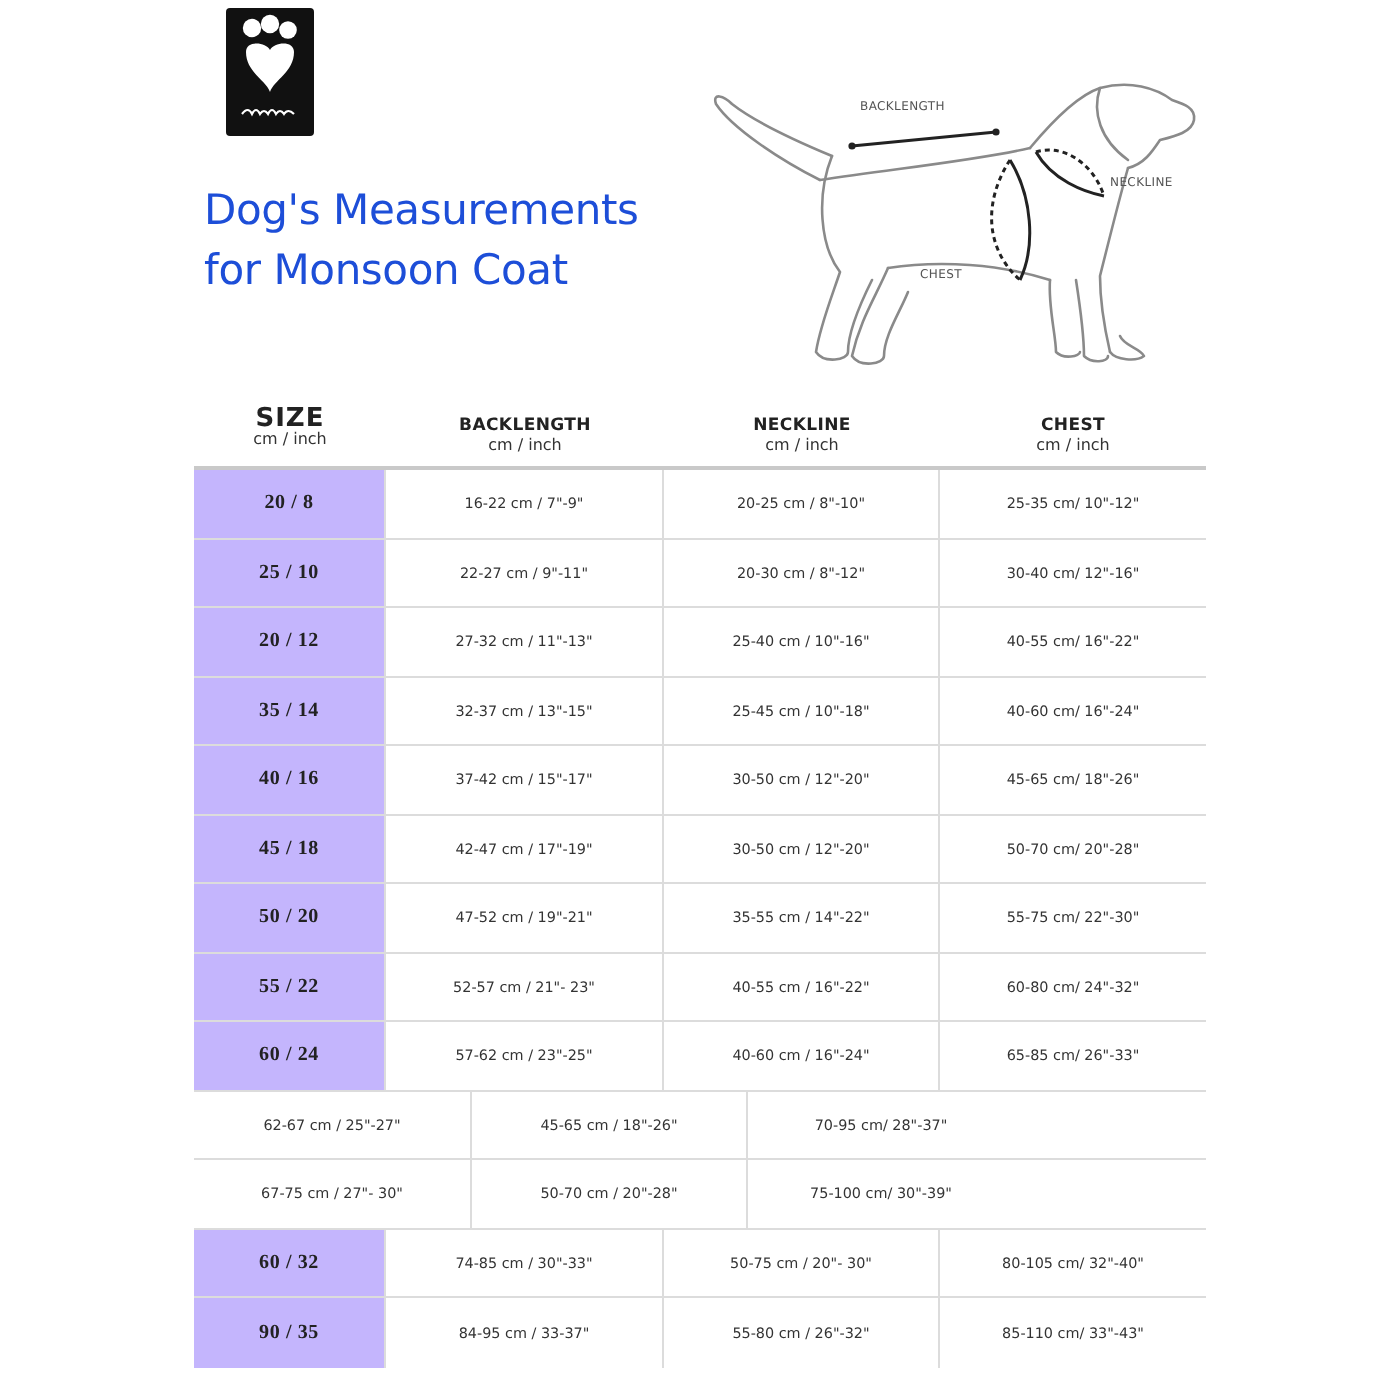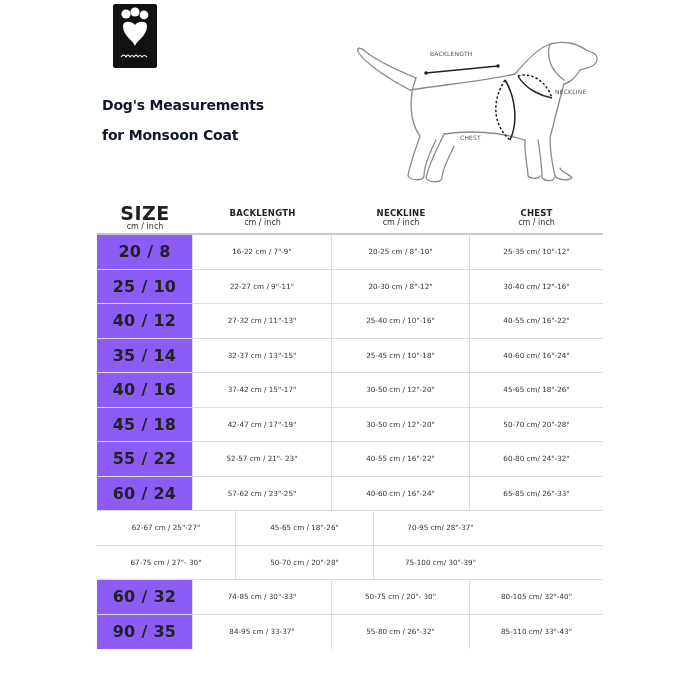--- a/index.html
+++ b/index.html
@@ -1,39 +1,39 @@
 <!DOCTYPE html>
 <html><head>
   <meta charset="utf-8">
   <style>
     html, body { margin: 0; padding: 0; background: #ffffff; }
     body { width: 700px; height: 700px; position: relative; overflow: hidden; font-family: "DejaVu Sans", sans-serif; color: #1a1a1a; }
     .logo { position: absolute; left: 113px; top: 4px; width: 44px; height: 64px; background: #111; border-radius: 2px; }
     .logo svg { display: block; }
-    .title { position: absolute; left: 102px; top: 90px; font-family: "DejaVu Sans", sans-serif; font-weight: bold; font-size: 14px; line-height: 30px; color: #0f172a; letter-spacing: -0.2px; }
+    .title { position: absolute; left: 102px; top: 90px; font-family: "DejaVu Sans", sans-serif; font-weight: normal; font-size: 21px; line-height: 30px; color: #1d4ed8; letter-spacing: -0.2px; }
     .title div { white-space: nowrap; }
     .dog { position: absolute; left: 350px; top: 28px; width: 265px; height: 165px; }
     .dog-label { position: absolute; font-size: 6px; color: #555; letter-spacing: 0.2px; }
 
     .table { position: absolute; left: 97px; top: 196px; width: 506px; }
     .thead { display: flex; height: 37px; }
     .th { text-align: center; }
     .th .h1 { font-weight: bold; font-size: 8.5px; color: #222; margin-top: 12px; letter-spacing: 0.2px; }
     .th .h2 { font-size: 8px; color: #333; margin-top: 0px; }
-    .th.size .h1 { font-size: 19px; margin-top: 6px; letter-spacing: 0.5px; }
+    .th.size .h1 { font-size: 13px; margin-top: 6px; letter-spacing: 0.5px; }
     .th.size .h2 { margin-top: -2px; }
     .c0 { width: 96px; }
     .c1 { width: 139px; }
     .c2 { width: 138px; }
     .c3 { width: 133px; }
     .tbody { border-top: 2px solid #c9c9c9; }
     .tr { display: flex; height: 34.5px; border-bottom: 1px solid #dcdcdc; box-sizing: border-box; }
     .tr:last-child { border-bottom: none; }
     .td { display: flex; align-items: center; justify-content: center; font-size: 7.2px; color: #333; box-sizing: border-box; white-space: nowrap; }
-    .td.size { background: #8b5cf6; font-weight: bold; font-size: 16px; color: #222; letter-spacing: 0.3px; }
+    .td.size { background: #c4b5fd; font-weight: bold; font-size: 10px; color: #222; letter-spacing: 0.3px; font-family: Liberation Serif, serif; }
     .td.c1, .td.c2 { border-right: 1px solid #dcdcdc; }
     .td.c0 { border-right: 1px solid #dcdcdc; }
   </style>
 </head>
 <body>
 
 <div class="logo">
   <svg width="44" height="64" viewBox="0 0 44 64">
     <circle cx="13" cy="10" r="4.6" fill="#fff"></circle>
     <circle cx="22" cy="8" r="4.6" fill="#fff"></circle>
@@ -113,21 +113,21 @@
       <div class="td c2">20-25 cm / 8"-10"</div>
       <div class="td c3">25-35 cm/ 10"-12"</div>
     </div>
     <div class="tr">
       <div class="td size c0">25 / 10</div>
       <div class="td c1">22-27 cm / 9"-11"</div>
       <div class="td c2">20-30 cm / 8"-12"</div>
       <div class="td c3">30-40 cm/ 12"-16"</div>
     </div>
     <div class="tr">
-      <div class="td size c0">40 / 12</div>
+      <div class="td size c0">20 / 12</div>
       <div class="td c1">27-32 cm / 11"-13"</div>
       <div class="td c2">25-40 cm / 10"-16"</div>
       <div class="td c3">40-55 cm/ 16"-22"</div>
     </div>
     <div class="tr">
       <div class="td size c0">35 / 14</div>
       <div class="td c1">32-37 cm / 13"-15"</div>
       <div class="td c2">25-45 cm / 10"-18"</div>
       <div class="td c3">40-60 cm/ 16"-24"</div>
     </div>
@@ -135,20 +135,26 @@
       <div class="td size c0">40 / 16</div>
       <div class="td c1">37-42 cm / 15"-17"</div>
       <div class="td c2">30-50 cm / 12"-20"</div>
       <div class="td c3">45-65 cm/ 18"-26"</div>
     </div>
     <div class="tr">
       <div class="td size c0">45 / 18</div>
       <div class="td c1">42-47 cm / 17"-19"</div>
       <div class="td c2">30-50 cm / 12"-20"</div>
       <div class="td c3">50-70 cm/ 20"-28"</div>
+    </div>
+    <div class="tr">
+      <div class="td size c0">50 / 20</div>
+      <div class="td c1">47-52 cm / 19"-21"</div>
+      <div class="td c2">35-55 cm / 14"-22"</div>
+      <div class="td c3">55-75 cm/ 22"-30"</div>
     </div>
     <div class="tr">
       <div class="td size c0">55 / 22</div>
       <div class="td c1">52-57 cm / 21"- 23"</div>
       <div class="td c2">40-55 cm / 16"-22"</div>
       <div class="td c3">60-80 cm/ 24"-32"</div>
     </div>
     <div class="tr">
       <div class="td size c0">60 / 24</div>
       <div class="td c1">57-62 cm / 23"-25"</div>

